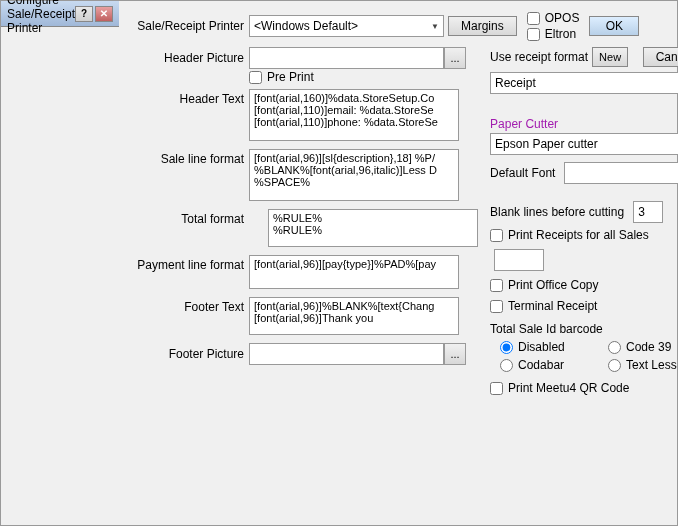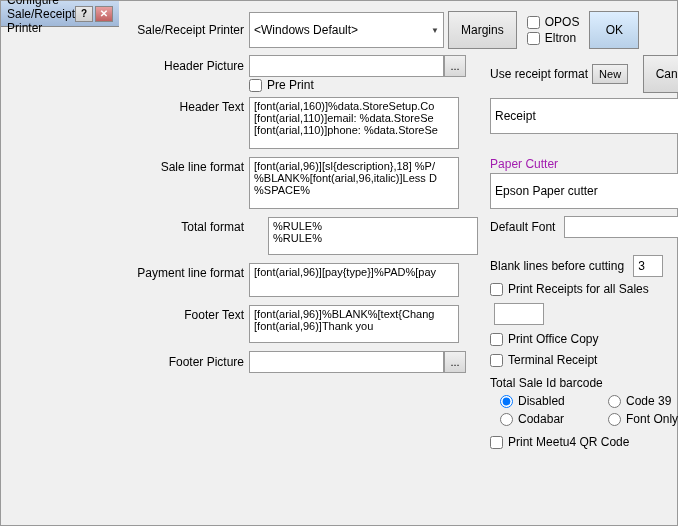--- a/index.html
+++ b/index.html
@@ -69,38 +69,38 @@
       border: 1px solid #999;
       background: #fff;
       height: 22px;
       padding: 2px 4px;
       outline: none;
     }
 
     .select-box {
       border: 1px solid #999;
       background: #fff;
-      height: 36px;
+      height: 22px;
       padding: 2px 4px;
       display: flex;
       align-items: center;
       justify-content: space-between;
     }
 
     .select-arrow {
       font-size: 8px;
       color: #444;
     }
 
     .btn {
       border: 1px solid #888;
       background: linear-gradient(to bottom, #f0f0f0, #d8d8d8);
       padding: 3px 12px;
       cursor: pointer;
-      height: 38px;
+      height: 20px;
       display: flex;
       align-items: center;
       justify-content: center;
     }
 
     .btn-ok {
       background: linear-gradient(to bottom, #ddeeff, #b8d0e8);
       min-width: 50px;
     }
 
@@ -360,21 +360,21 @@
             <label class="radio-row">
               <input type="radio" name="barcode" style="">
               <span>Code 39</span>
             </label>
             <label class="radio-row">
               <input type="radio" name="barcode" style="">
               <span>Codabar</span>
             </label>
             <label class="radio-row">
               <input type="radio" name="barcode" style="">
-              <span>Font Only</span>
+              <span>Text Less</span>
             </label>
           </div>
         </div>
 
         <div class="checkbox-row" style="margin-top:4px;">
           <input type="checkbox" style="">
           <span>Print Meetu4 QR Code</span>
         </div>
 
       </div>

